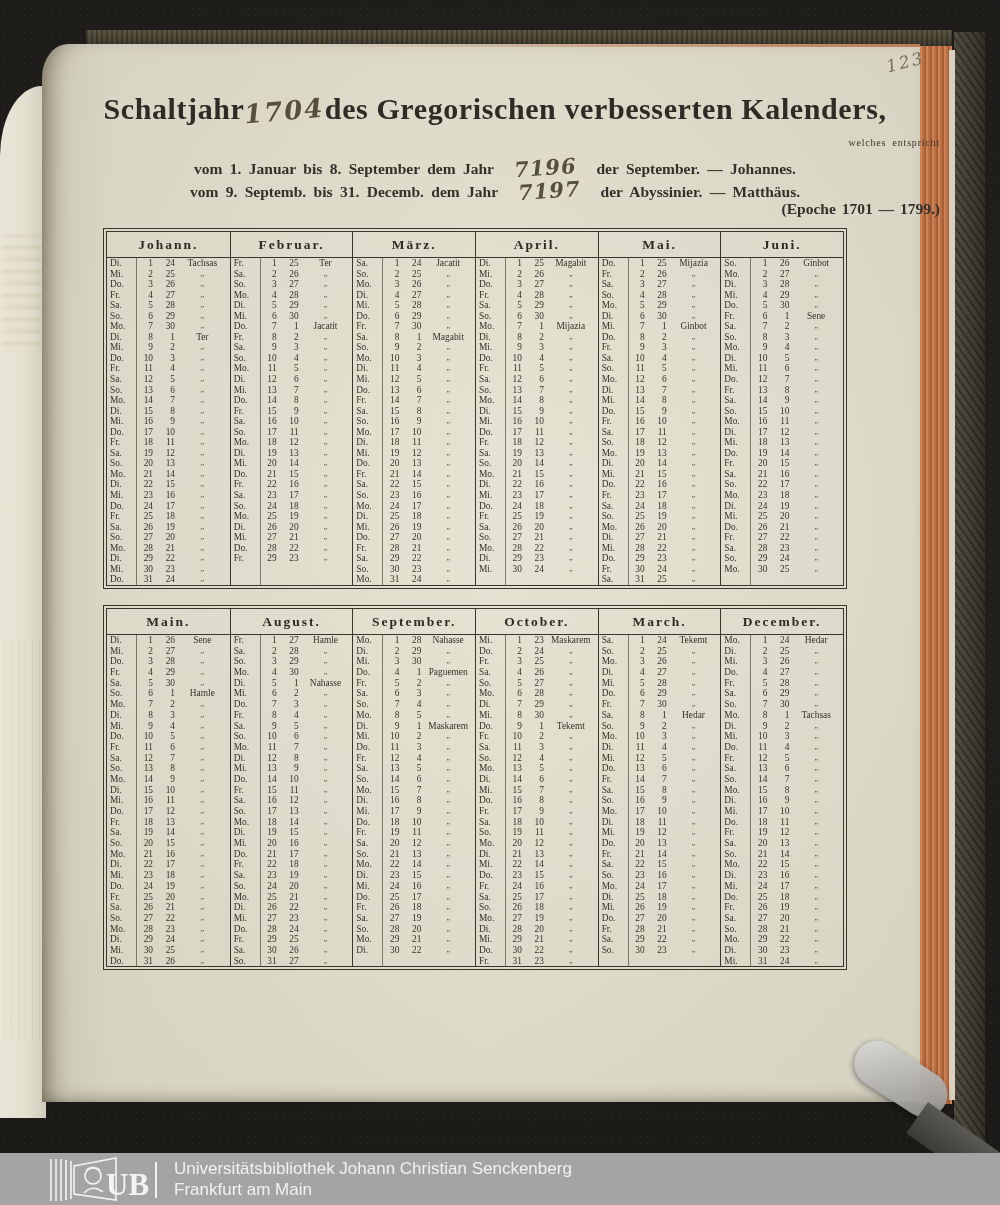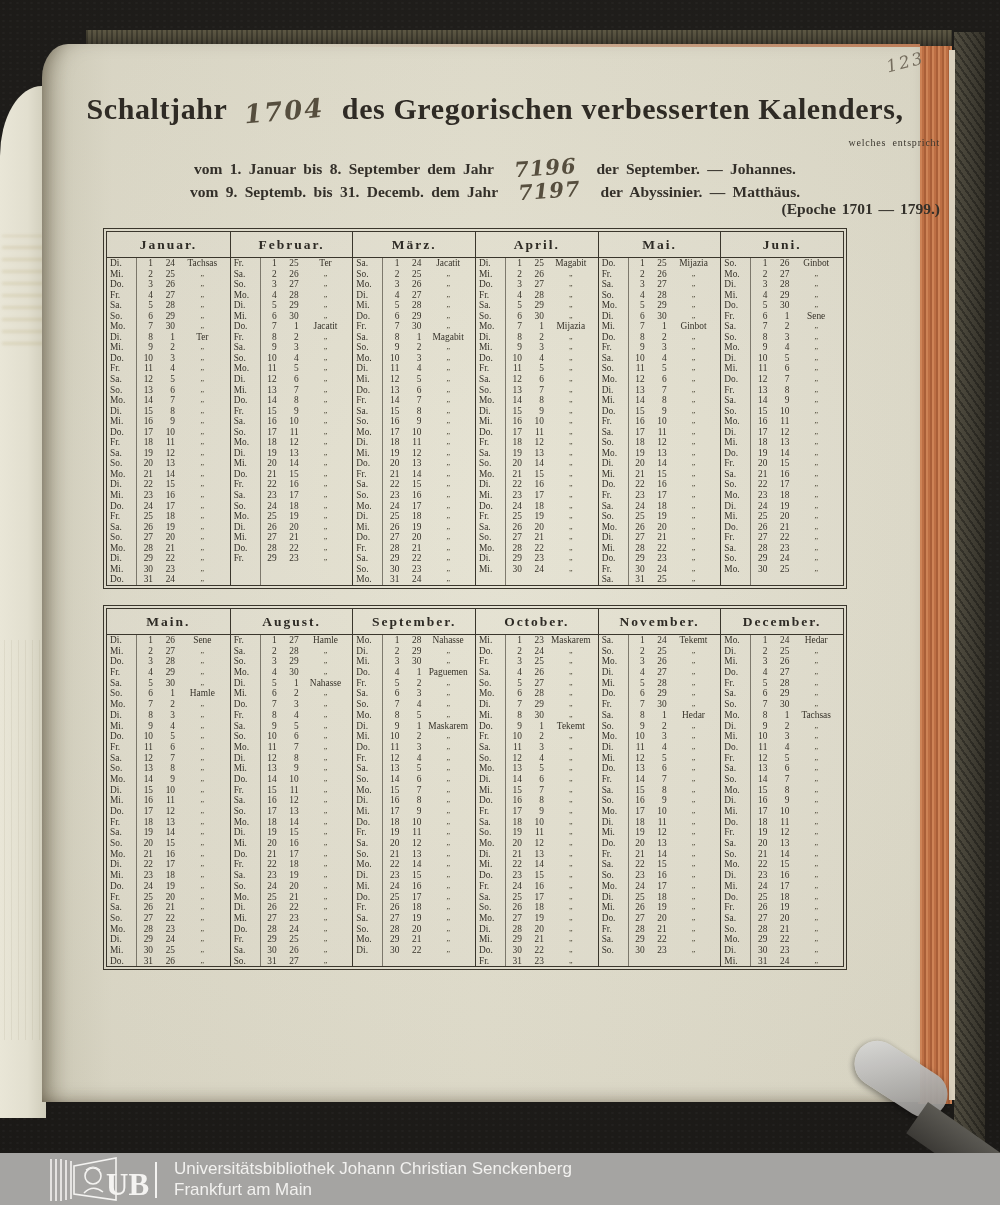--- a/index.html
+++ b/index.html
@@ -45,21 +45,21 @@
     border-top-left-radius:26px 34px;
     box-shadow:inset 16px 0 24px -14px rgba(45,35,18,.55), inset 0 -10px 18px -12px rgba(60,50,30,.5);
   }
   .page-top-edge{position:absolute;left:300px;top:44px;width:620px;height:3px;z-index:4;
     background:linear-gradient(90deg,transparent,rgba(184,105,63,.8));}
   
   .folio{position:absolute;left:886px;top:52px;z-index:4;
     font-family:"DejaVu Serif",serif;font-style:italic;
     font-size:17px;color:#756d5e;letter-spacing:2px;transform:rotate(-14deg);}
   .title-row{position:absolute;left:50px;top:92px;width:890px;z-index:4;
-    display:flex;justify-content:center;align-items:baseline;gap:17px;
+    display:flex;justify-content:center;align-items:baseline;gap:0;
     font-weight:bold;font-size:30px;letter-spacing:.6px;color:#2f2b25;}
   .hw{font-family:"DejaVu Serif",serif;font-style:italic;color:#564e3e;}
   .hw-title{font-size:26px;transform:rotate(-5deg) translateY(1px);display:inline-block;letter-spacing:2px;}
   .subtitle{position:absolute;left:50px;top:137px;width:890px;z-index:4;text-align:right;
     font-size:10px;letter-spacing:.8px;color:#3a362e;word-spacing:3px;}
   .t-line{position:absolute;left:50px;width:890px;z-index:4;
     display:flex;justify-content:center;align-items:baseline;gap:20px;
     font-weight:bold;font-size:15.5px;color:#34302a;word-spacing:3.5px;}
   .t-line1{top:154px;}
   .t-line2{top:177px;}
@@ -134,21 +134,21 @@
 </div>
 <div class="t-line t-line2">
   <span>vom 9. Septemb. bis 31. Decemb. dem Jahr</span>
   <span class="hw hw-mid">7197</span>
   <span>der Abyssinier. — Matthäus.</span>
 </div>
 <div class="epoch">(Epoche 1701 — 1799.)</div>
 
 <div class="cal-table cal-t1">
     <div class="cal-col">
-      <div class="cal-head">Januar.</div>
+      <div class="cal-head">Johann.</div>
       <div class="cal-row">
         <div class="c-wd">Di.</div>
         <div class="c-num">1</div>
         <div class="c-num">24</div>
         <div class="c-lbl">Tachsas</div>
       </div>
       <div class="cal-row">
         <div class="c-wd">Mi.</div>
         <div class="c-num">2</div>
         <div class="c-num">25</div>
@@ -1996,21 +1996,21 @@
         <div class="c-lbl ditto">„</div>
       </div>
       <div class="cal-row">
         <div class="c-wd">Fr.</div>
         <div class="c-num">31</div>
         <div class="c-num">23</div>
         <div class="c-lbl ditto">„</div>
       </div>
     </div>
     <div class="cal-col">
-      <div class="cal-head">November.</div>
+      <div class="cal-head">March.</div>
       <div class="cal-row">
         <div class="c-wd">Sa.</div>
         <div class="c-num">1</div>
         <div class="c-num">24</div>
         <div class="c-lbl">Tekemt</div>
       </div>
       <div class="cal-row">
         <div class="c-wd">So.</div>
         <div class="c-num">2</div>
         <div class="c-num">25</div>

